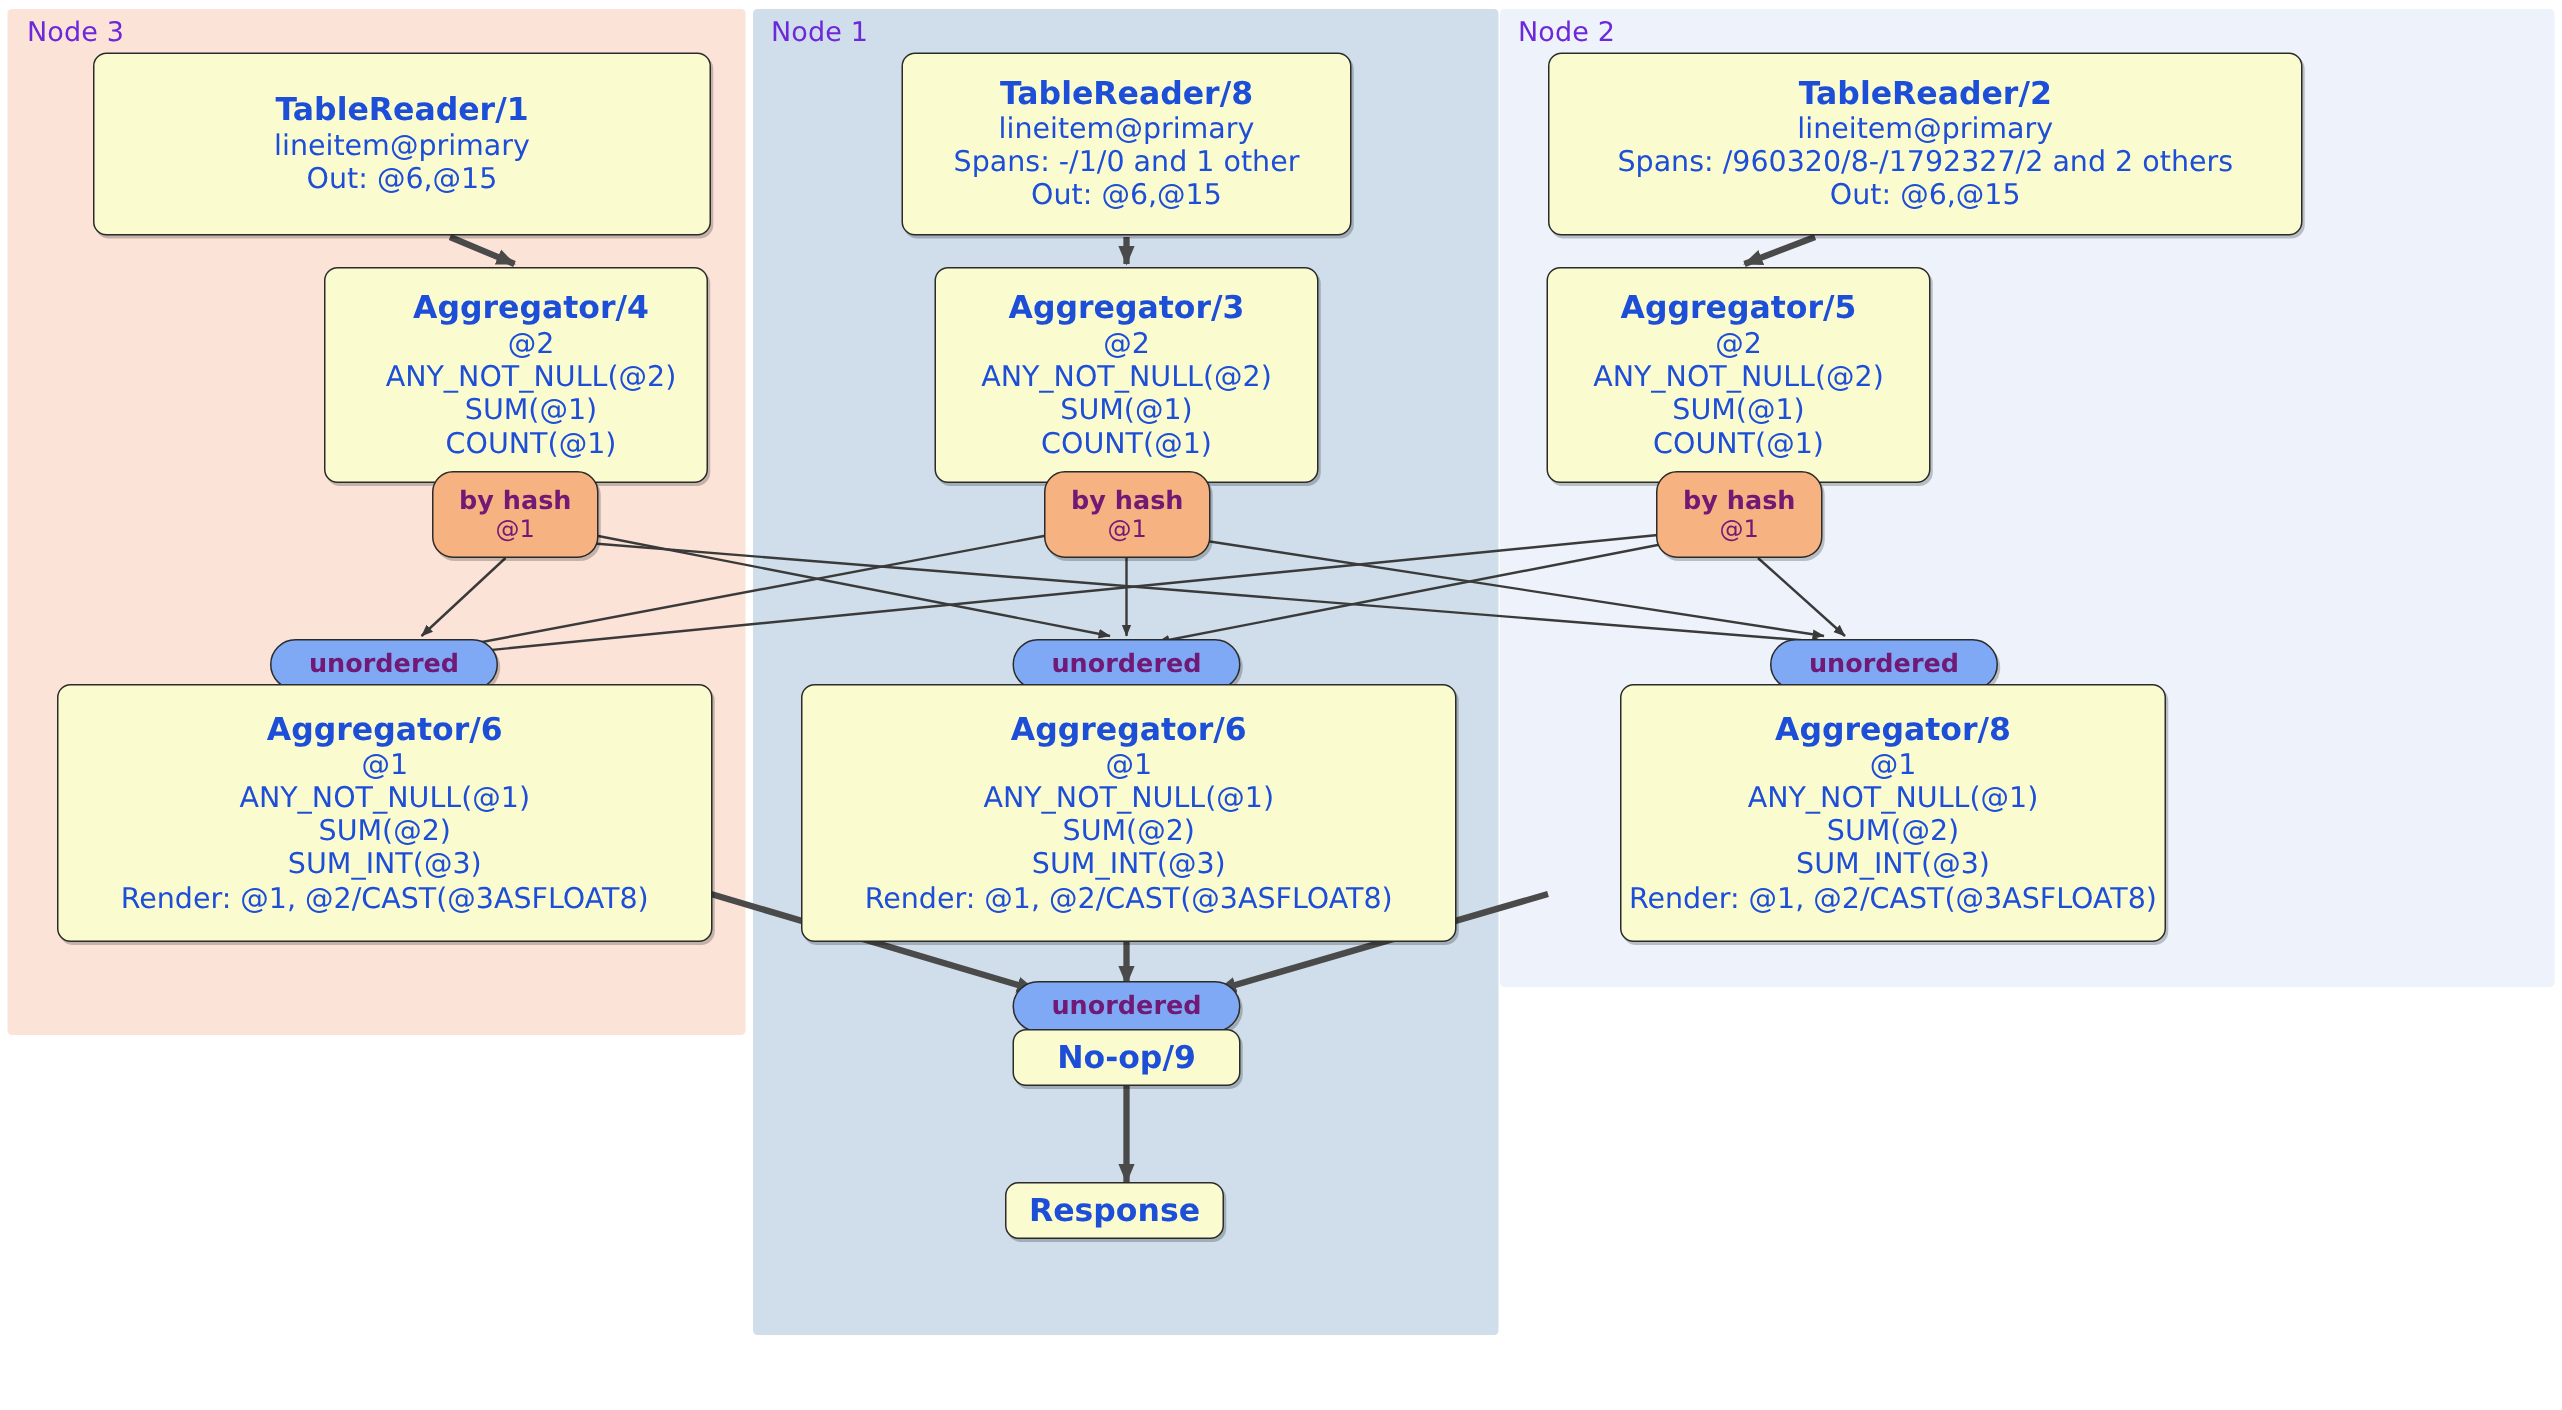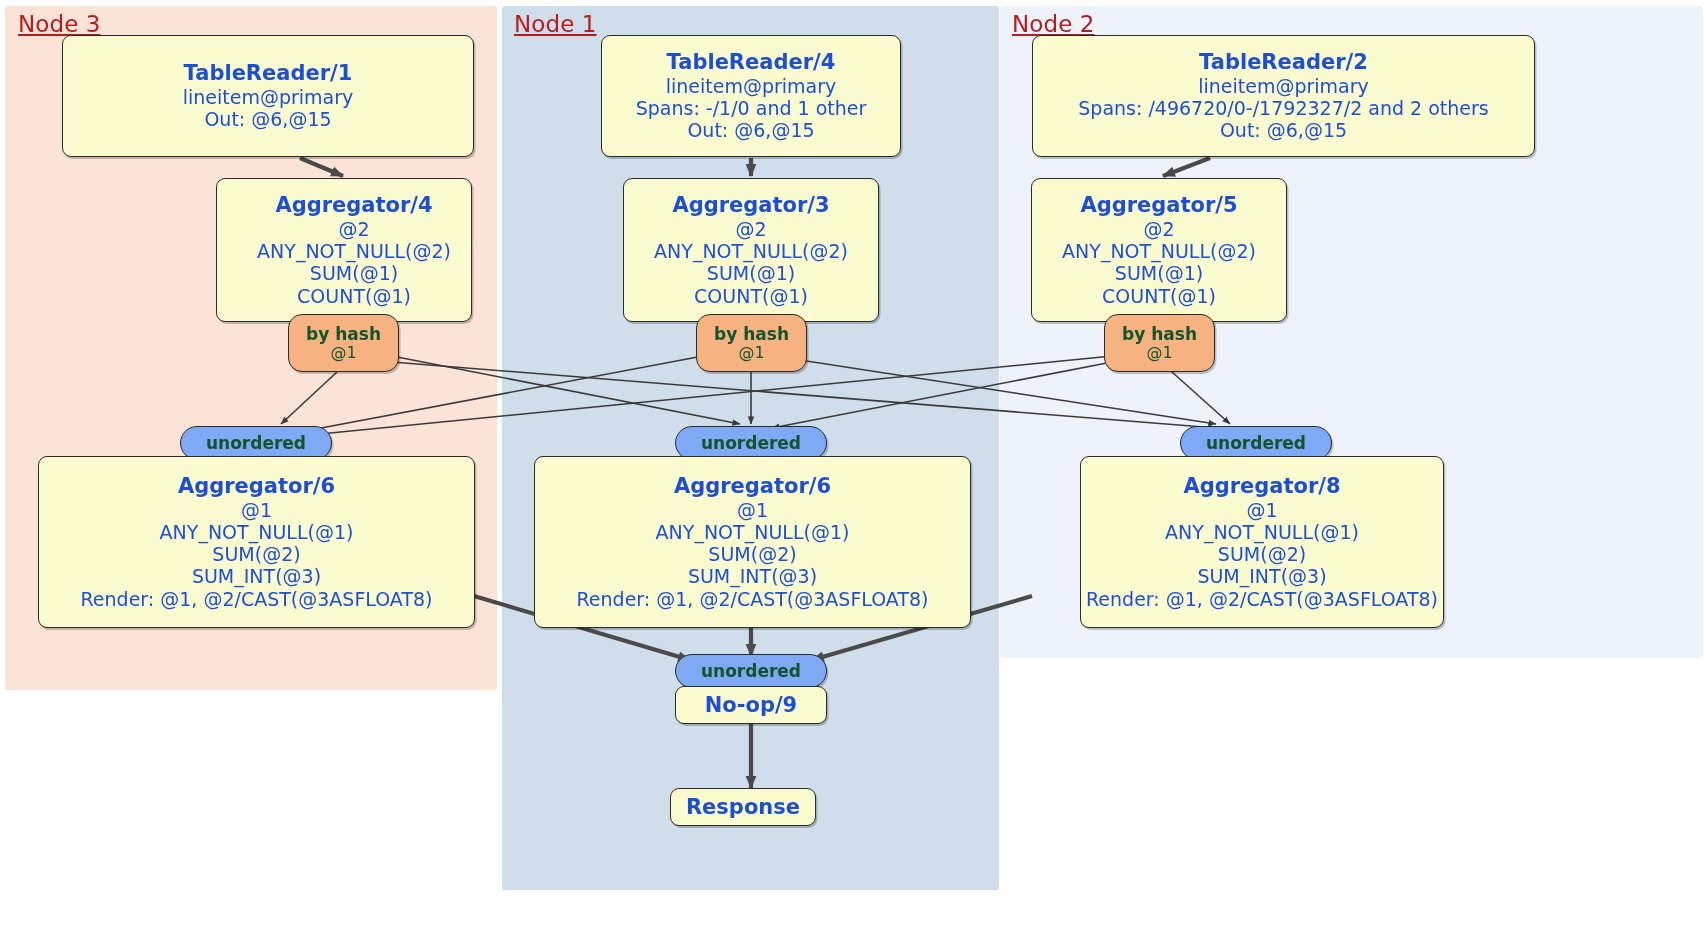--- a/index.html
+++ b/index.html
@@ -1,35 +1,35 @@
 <!DOCTYPE html>
 <html><head>
 <meta charset="utf-8">
 <style>
   html,body{margin:0;padding:0;background:#ffffff;}
   body{font-family:"DejaVu Sans","Liberation Sans",sans-serif;}
   #stage{position:relative;width:1708px;height:940px;overflow:hidden;background:#fff;}
 
   .node-panel{position:absolute;border-radius:3px;}
-  .node-label{position:absolute;font-size:23px;color:#b91c1c;letter-spacing:0.1px;text-decoration:underline;}
+  .node-label{position:absolute;font-size:18px;color:#6d28d9;letter-spacing:0.1px;}
 
   .box{
     position:absolute;background:#fbfbd0;border:1.6px solid #2b2b2b;border-radius:9px;
     box-sizing:border-box;text-align:center;color:#1d4ed8;
     display:flex;flex-direction:column;justify-content:center;align-items:center;
     box-shadow:1.5px 2px 0 rgba(0,0,0,0.22);
     overflow:hidden;
   }
   .box .ttl{font-weight:bold;font-size:21px;line-height:1.18;white-space:nowrap;}
   .box .ln{font-size:19px;line-height:1.17;white-space:nowrap;}
 
   .badge{
     position:absolute;box-sizing:border-box;border:1.6px solid #2b2b2b;border-radius:16px;
     display:flex;flex-direction:column;align-items:center;justify-content:center;
-    text-align:center;color:#14532d;box-shadow:1.5px 2px 0 rgba(0,0,0,0.22);
+    text-align:center;color:#701a75;box-shadow:1.5px 2px 0 rgba(0,0,0,0.22);
   }
   .badge.hash{background:#f7b281;border-radius:14px;}
   .badge.unord{background:#7fa9f5;border-radius:17px;}
   .badge .b1{font-weight:bold;font-size:17px;line-height:1.1;white-space:nowrap;}
   .badge .b2{font-size:16px;line-height:1.1;white-space:nowrap;}
 
   svg.wires{position:absolute;left:0;top:0;width:1708px;height:940px;pointer-events:none;}
   .thin{stroke:#3a3a3a;stroke-width:1.6;fill:none;}
   .thick{stroke:#4a4a4a;stroke-width:4.2;fill:none;}
 </style>
@@ -79,30 +79,30 @@
     <path class="thick" d="M751,722 L751,788" marker-end="url(#ah-thick)"></path>
   </svg>
 
   <div class="box" style="left:62px;top:35px;width:412px;height:122px;">
     <div class="ttl">TableReader/1</div>
     <div class="ln">lineitem@primary</div>
     <div class="ln">Out: @6,@15</div>
   </div>
 
   <div class="box" style="left:601px;top:35px;width:300px;height:122px;">
-    <div class="ttl">TableReader/4</div>
+    <div class="ttl">TableReader/8</div>
     <div class="ln">lineitem@primary</div>
     <div class="ln">Spans: -/1/0 and 1 other</div>
     <div class="ln">Out: @6,@15</div>
   </div>
 
   <div class="box" style="left:1032px;top:35px;width:503px;height:122px;">
     <div class="ttl">TableReader/2</div>
     <div class="ln">lineitem@primary</div>
-    <div class="ln">Spans: /496720/0-/1792327/2 and 2 others</div>
+    <div class="ln">Spans: /960320/8-/1792327/2 and 2 others</div>
     <div class="ln">Out: @6,@15</div>
   </div>
 
   <div class="box" style="left:216px;top:178px;width:256px;height:144px;padding-left:20px;">
     <div class="ttl">Aggregator/4</div>
     <div class="ln">@2</div>
     <div class="ln">ANY_NOT_NULL(@2)</div>
     <div class="ln">SUM(@1)</div>
     <div class="ln">COUNT(@1)</div>
   </div>

